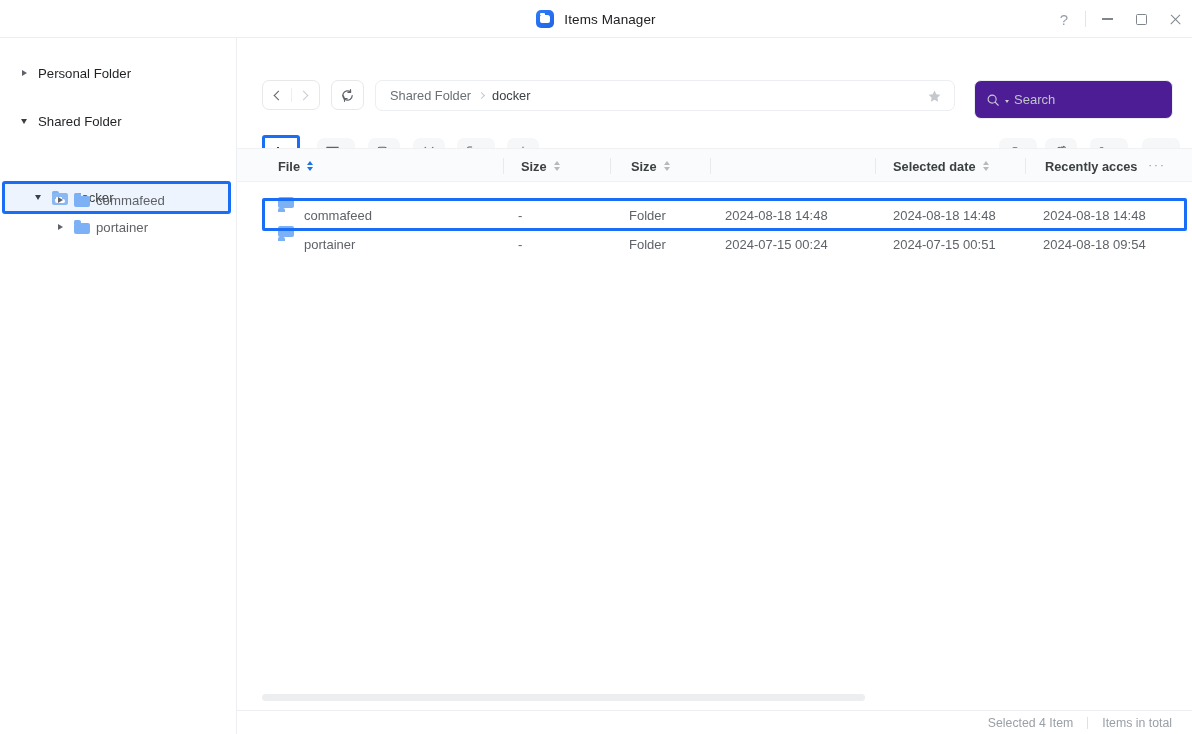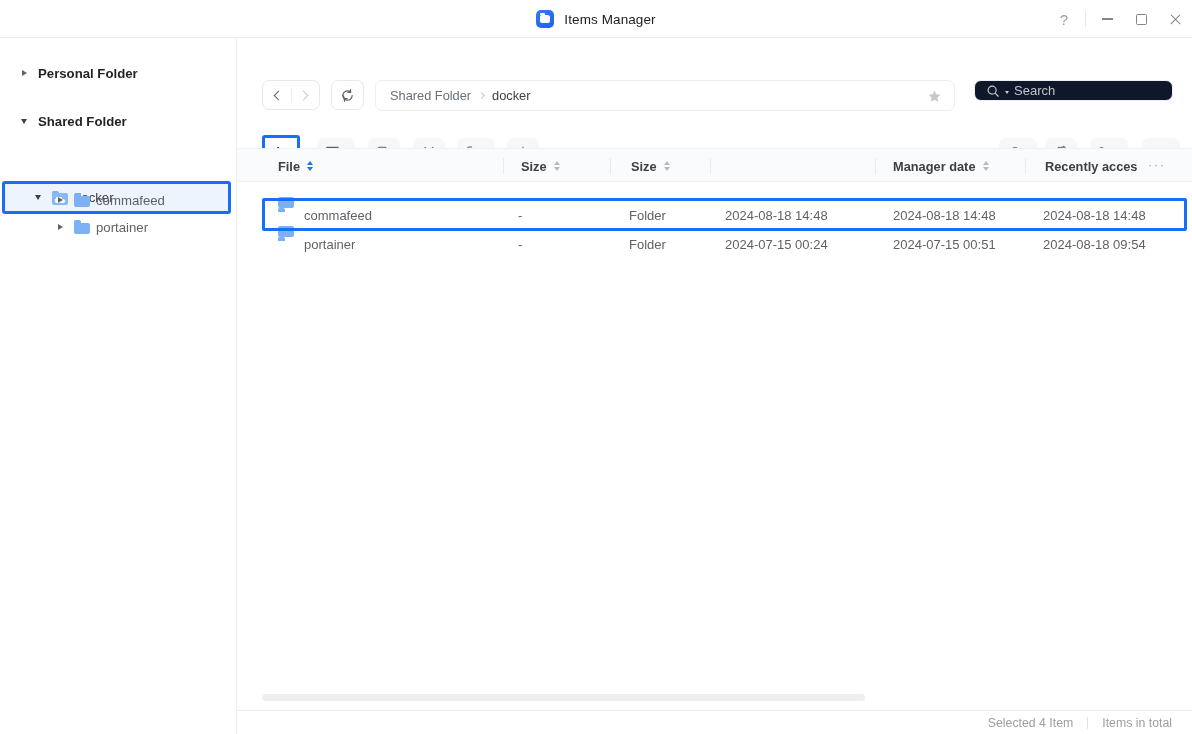--- a/index.html
+++ b/index.html
@@ -68,21 +68,21 @@
     background: #ffffff;
     border-right: 1px solid #eceef1;
     padding-top: 16px;
   }
   .nav-row {
     position: relative; display: flex; align-items: center;
     height: 26px; margin: 0 6px; border-radius: 6px;
     font-size: 13.2px;
   }
   .nav-top { margin-top: 6px; margin-bottom: 6px; }
-  .nav-label-top { font-weight: bold; color: #1f2225; }
+  .nav-label-top { font-weight: normal; color: #1f2225; }
   .nav-label-sub { color: #5f6368; }
   .caret {
     width: 16px; height: 16px; margin-left: 10px;
     display: flex; align-items: center; justify-content: center; flex: none;
   }
   .caret.indent1 { margin-left: 28px; }
   .caret.indent2 { margin-left: 46px; }
   .tri-r {
     width: 0; height: 0;
     border-left: 5px solid #5f6368;
@@ -152,22 +152,22 @@
   }
   .chev {
     width: 7px; height: 7px; border-left: 1.6px solid #5f6368;
     border-bottom: 1.6px solid #5f6368;
   }
   .chev.left { transform: rotate(45deg); margin-left: 3px; }
   .chev.right { transform: rotate(-135deg); margin-right: 3px; border-color: #c9ccd0; }
   .vline { width: 1px; height: 14px; background: #eceef1; }
   .refreshbtn { left: 94px; top: 42px; width: 33px; }
   .searchbox {
-    position: absolute; left: 737px; top: 42px; width: 199px; height: 21px;
-    border: 1px solid #eceef1; border-radius: 7px; background: #0f172a;
+    position: absolute; left: 737px; top: 42px; width: 199px; height: 39px;
+    border: 1px solid #eceef1; border-radius: 7px; background: #4c1d95;
     display: flex; align-items: center; padding-left: 11px; gap: 5px;
   }
   .search-ph { font-size: 13px; color: #c0c4c9; }
   .addrbar {
     position: absolute; left: 138px; top: 42px; width: 580px; height: 31px;
     border: 1px solid #eceef1; border-radius: 7px; background: #ffffff;
     display: flex; align-items: center; padding-left: 14px;
   }
   .crumb { font-size: 12.8px; color: #6b7075; }
   .crumb.cur { color: #3c4043; }
@@ -507,21 +507,21 @@
     <span class="sortarrows">
         <i class="sa-up"></i>
         <i class="sa-dn"></i>
       </span>
   </div>
   <div class="thsep" style="left:473px;"></div>
 
   <div class="thsep" style="left:638px;"></div>
 
   <div class="th" style="left:656px;">
-    <span>Manager date</span>
+    <span>Selected date</span>
     <span class="sortarrows">
         <i class="sa-up"></i>
         <i class="sa-dn"></i>
       </span>
   </div>
   <div class="thsep" style="left:788px;"></div>
 
   <div class="th" style="left:808px;overflow:hidden;width:100px;white-space:nowrap;">
     <span>Recently acces</span>
   </div>

